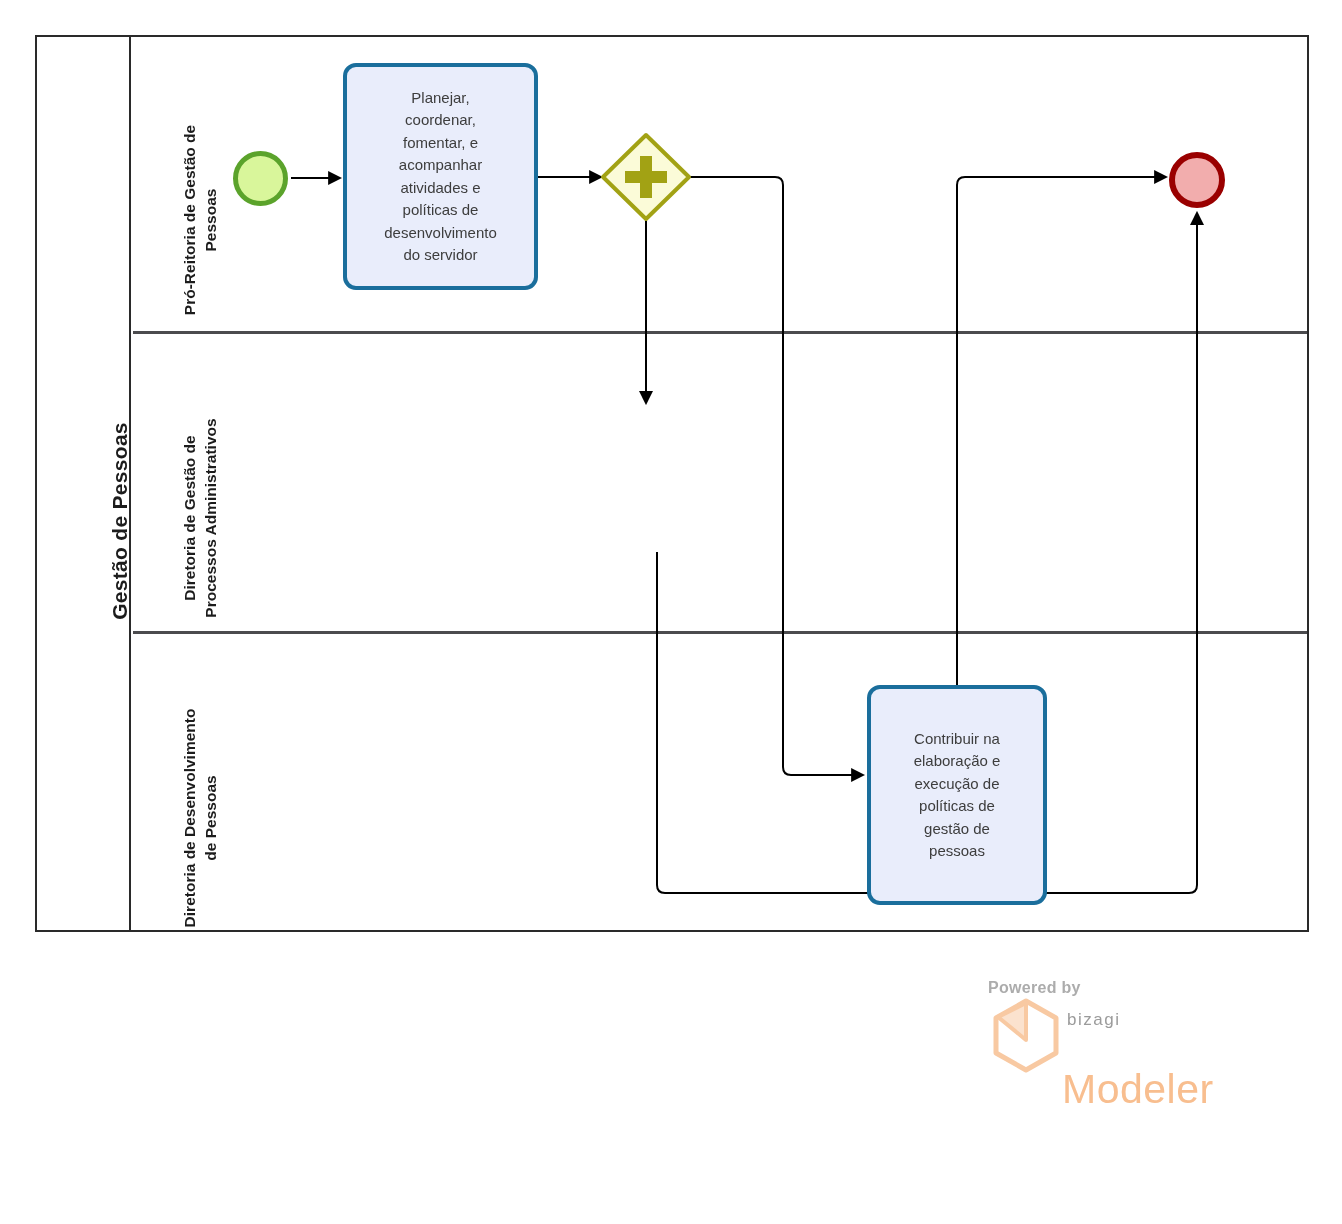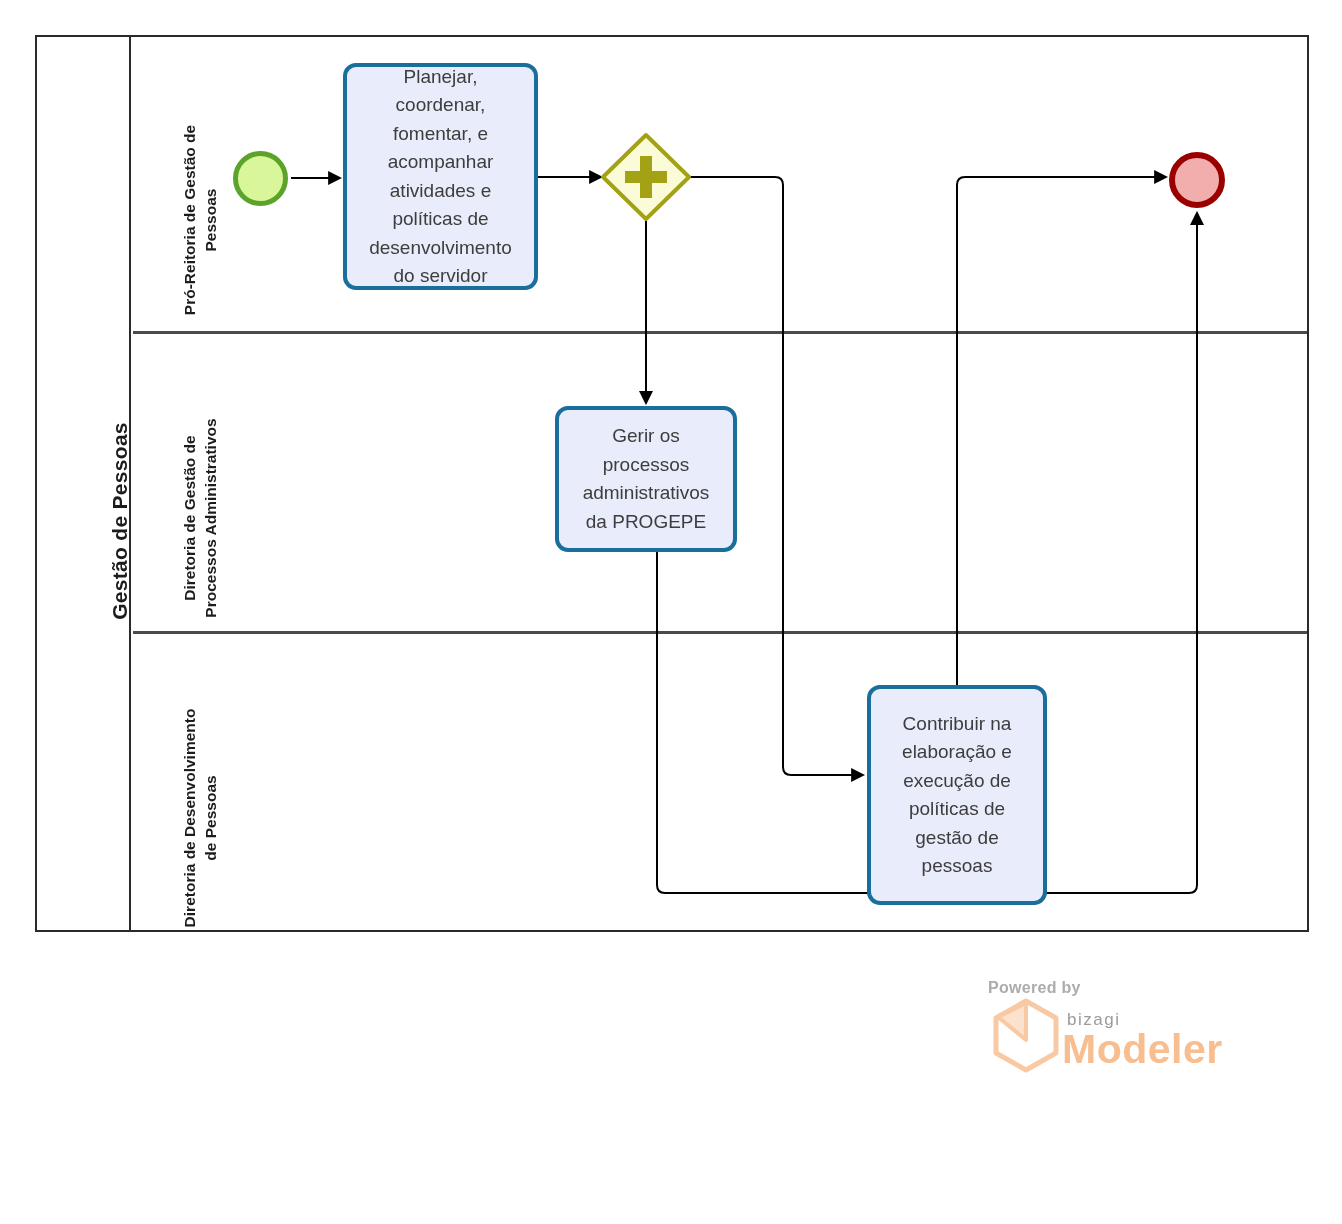--- a/index.html
+++ b/index.html
@@ -29,34 +29,34 @@
   .lane-label.l1{left:16px;top:153px;width:296px;height:60px;}
   .lane-label.l2{left:14px;top:451px;width:300px;height:60px;}
   .lane-label.l3{left:14px;top:751px;width:300px;height:60px;}
   
   .flows{position:absolute;left:0;top:0;z-index:2;}
   
   .task{
     position:absolute;z-index:3;display:flex;align-items:center;justify-content:center;
     text-align:center;white-space:pre-line;
     background:#e9edfb;border:4px solid #1a6e9c;border-radius:13px;box-sizing:border-box;
-    font-size:19px;line-height:1.5;color:#3d3d3d;
+    font-size:15px;line-height:1.5;color:#3d3d3d;
   }
   .task.t1{left:343px;top:63px;width:195px;height:227px;}
   .task.t2{left:555px;top:406px;width:182px;height:146px;}
   .task.t3{left:867px;top:685px;width:180px;height:220px;}
   .event{position:absolute;z-index:3;border-radius:50%;box-sizing:border-box;}
   .event.start{left:233px;top:151px;width:55px;height:55px;background:#d9f69b;border:5px solid #5ba32b;}
   .event.end{left:1169px;top:152px;width:56px;height:56px;background:#f2adad;border:6px solid #9a0000;}
   
   .brand{position:absolute;z-index:1;}
   .powered-by{left:988px;top:979px;font-size:16px;font-weight:bold;color:#acacac;letter-spacing:.3px;}
   .brand-icon{left:988px;top:998px;}
   .brand-bizagi{left:1067px;top:1010px;font-size:17px;color:#9b9b9b;letter-spacing:1.5px;}
-  .brand-modeler{left:1062px;top:1026px;font-size:41px;font-weight:700;color:#f8be8f;letter-spacing:.5px;}
+  .brand-modeler{left:1062px;top:1066px;font-size:41px;font-weight:400;color:#f8be8f;letter-spacing:.5px;}
 </style>
 </head>
 <body>
 
 <div class="canvas">
 
   <div class="pool">
     <div class="pool-title-band"></div>
     <div class="lane-divider d1"></div>
     <div class="lane-divider d2"></div>
@@ -93,24 +93,20 @@
   <div class="event end"></div>
 
   <div class="task t1">Planejar,
 coordenar,
 fomentar, e
 acompanhar
 atividades e
 políticas de
 desenvolvimento
 do servidor</div>
-  <div class="task t2">Gerir os
-processos
-administrativos
-da PROGEPE</div>
   <div class="task t3">Contribuir na
 elaboração e
 execução de
 políticas de
 gestão de
 pessoas</div>
 
   <div class="brand powered-by">Powered by</div>
   <svg class="brand brand-icon" width="76" height="76" viewBox="0 0 76 76">
     <polygon points="38,3 68,20 68,55 38,72 8,55 8,20" fill="none" stroke="#f8c9a2" stroke-width="5" stroke-linejoin="round"></polygon>

